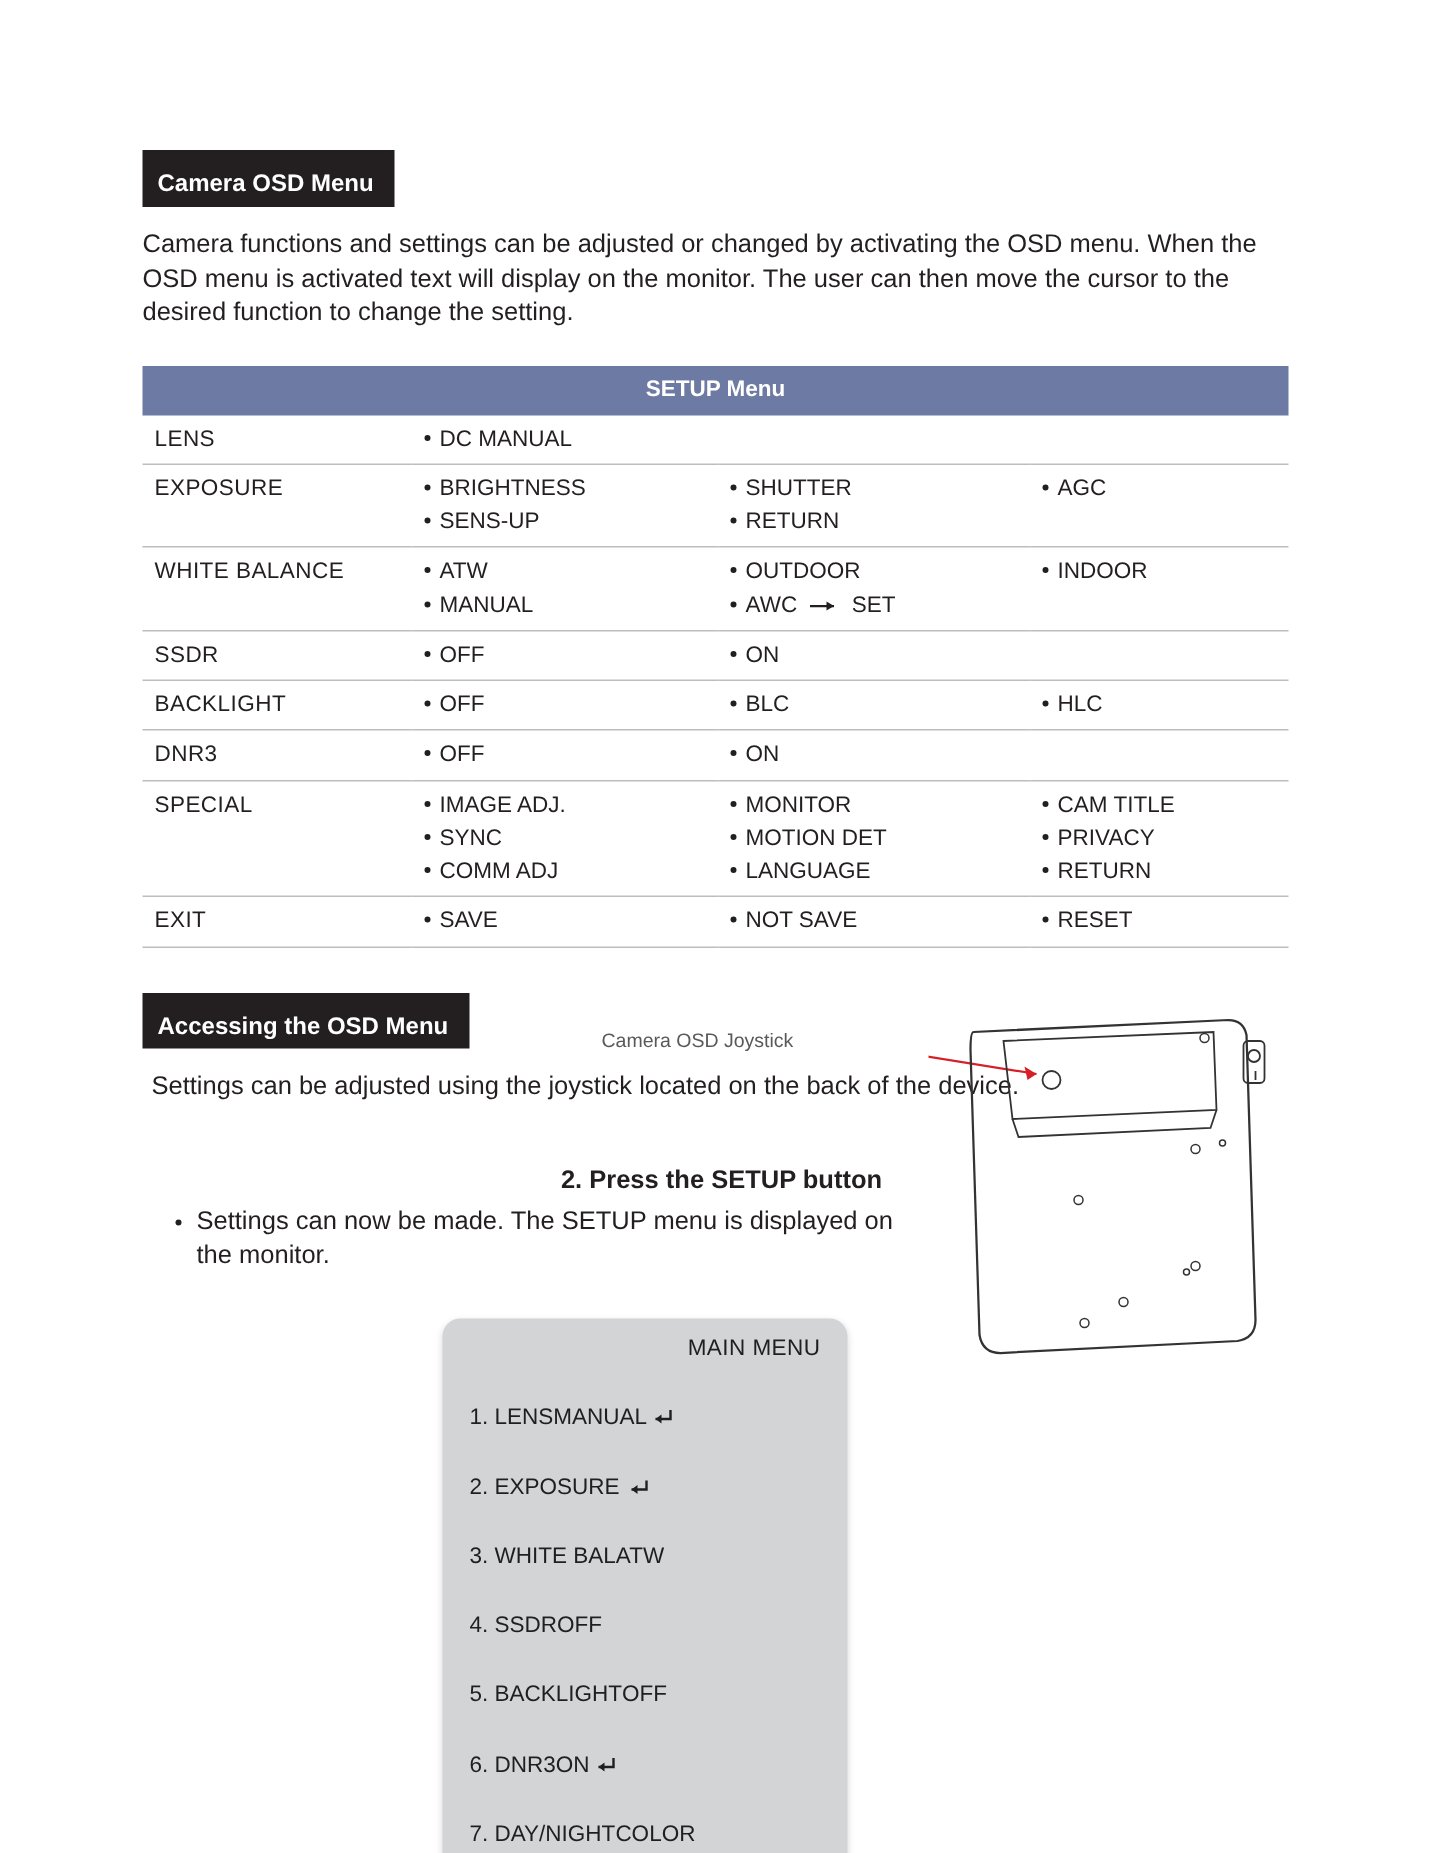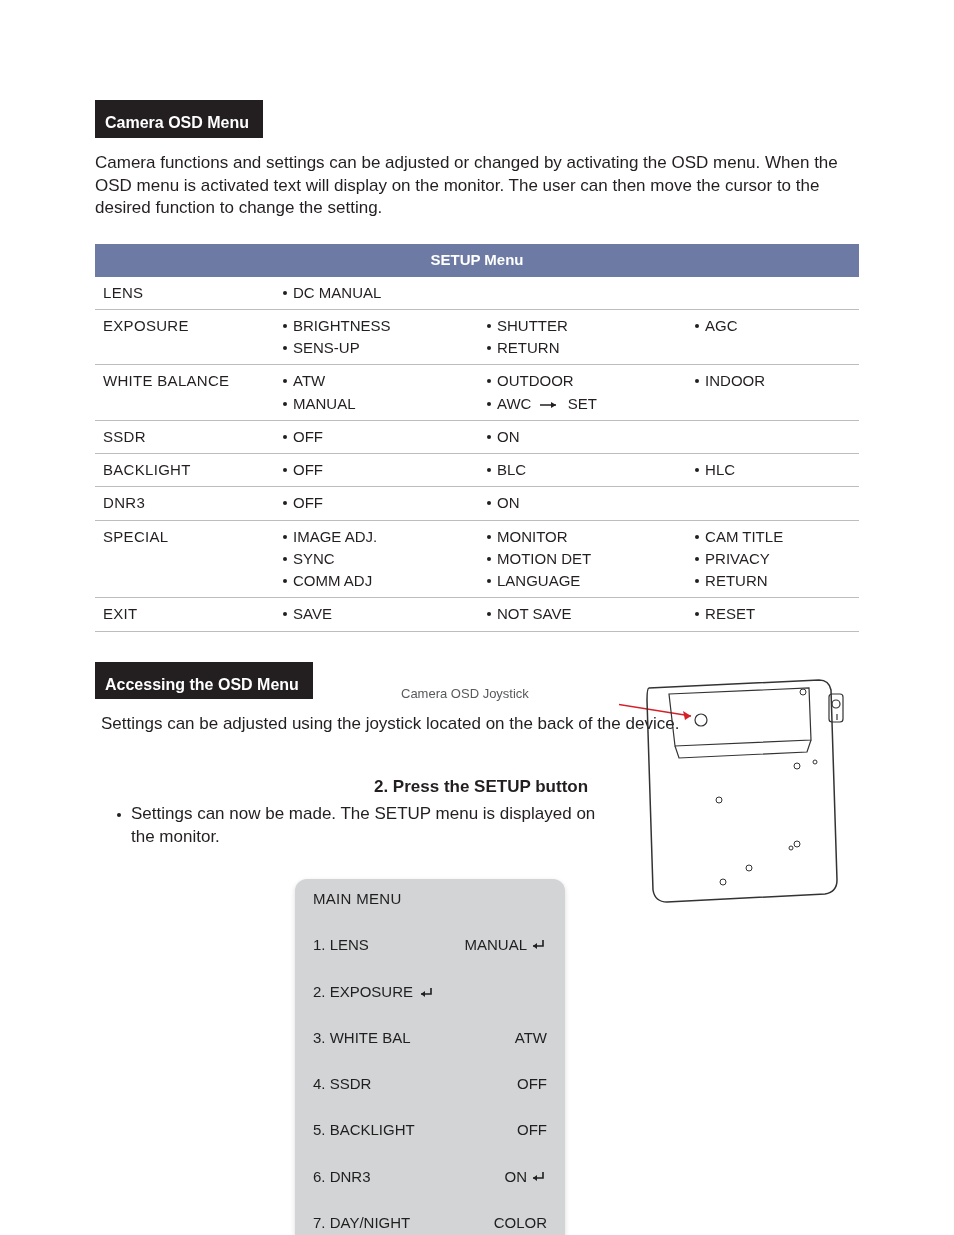--- a/index.html
+++ b/index.html
@@ -98,22 +98,22 @@
     width:270px;
     margin:30px auto 0 200px;
     background:var(--panel-bg);
     border-radius:12px;
     padding:10px 18px 16px 18px;
     box-shadow:0 2px 5px rgba(0,0,0,.15);
     font-family:"Segoe UI", Arial, sans-serif;
     font-size:15px;
     color:#1f1f1f;
   }
-  .osd-title{text-align:left;font-size:15px;letter-spacing:.02em;margin-bottom:6px;}
-  .osd-row{display:flex;justify-content:space-between;align-items:center;line-height:1.35;margin-top:26px;}
+  .osd-title{text-align:right;font-size:15px;letter-spacing:.02em;margin-bottom:6px;}
+  .osd-row{display:flex;align-items:center;line-height:1.35;margin-top:26px;}
   .osd-row .val{display:inline-flex;align-items:center;gap:2px;}
   .enter-icon{display:inline-block;vertical-align:middle;}
 
   .page-num{
     position:absolute;
     bottom:30px;
     left:0;right:0;
     text-align:center;
     font-size:16px;
     color:#a7a7a7;

